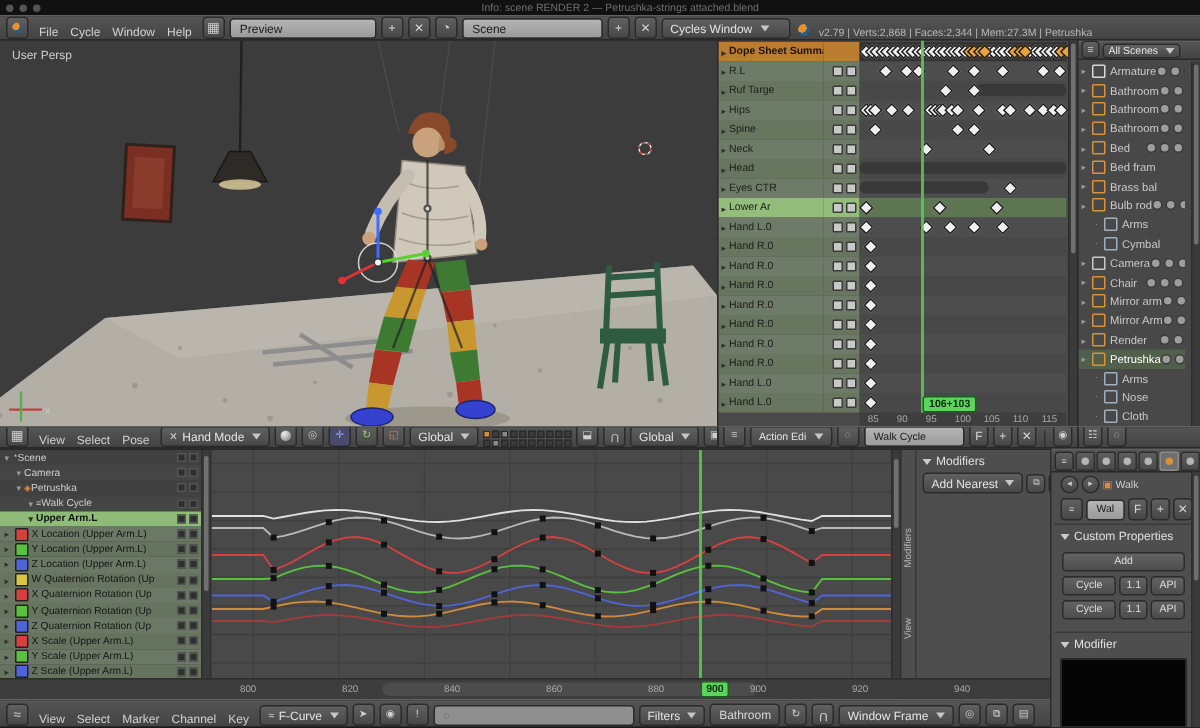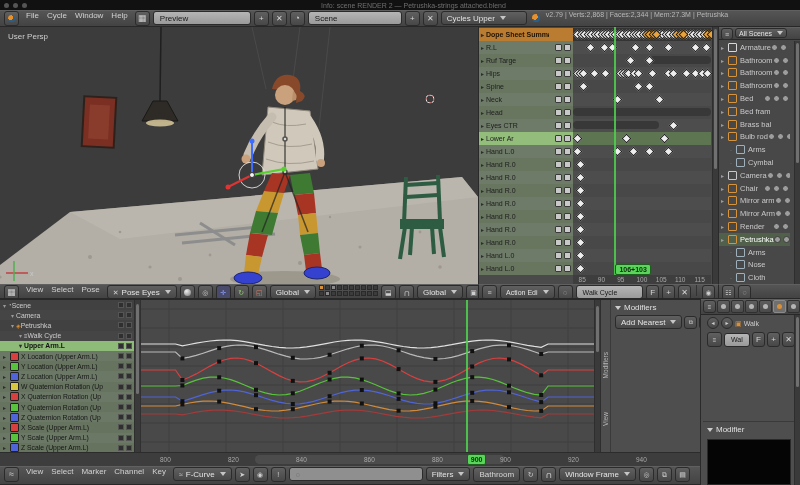--- a/index.html
+++ b/index.html
@@ -1,21 +1,21 @@
 <!DOCTYPE html>
 <html><head>
 <meta charset="utf-8">
 <style>
   html,body{margin:0;padding:0}
   body{width:800px;height:485px;position:relative;background:#161616;
        font-family:"Liberation Sans",sans-serif;overflow:hidden;
        -webkit-user-select:none;user-select:none}
   .region{position:absolute;overflow:hidden;box-sizing:border-box}
   .hdr{background:linear-gradient(#555,#434343);border-top:1px solid #606060;
-       border-bottom:1px solid #282828;display:flex;align-items:flex-start;gap:3px;
+       border-bottom:1px solid #282828;display:flex;align-items:flex-end;gap:3px;
        font-size:8px;color:#d8d8d8;padding:0 4px;box-sizing:border-box}
   .menu{padding:0 4px;color:#d2d2d2;font-size:8px;white-space:nowrap;cursor:default}
   .dd{display:inline-flex;align-items:center;gap:3px;background:linear-gradient(#606060,#484848);
       border:1px solid #2b2b2b;border-radius:3px;padding:1px 5px;font-size:8px;color:#e4e4e4;
       white-space:nowrap;height:10px}
   .dd::after{content:"";width:0;height:0;border-left:3px solid transparent;
       border-right:3px solid transparent;border-top:4px solid #c6c6c6;margin-left:2px}
   .fld{display:inline-flex;align-items:center;background:linear-gradient(#b5b5b5,#9a9a9a);
       border:1px solid #2b2b2b;border-radius:3px;padding:1px 6px;font-size:8px;color:#191919;
       white-space:nowrap;height:10px}
@@ -103,21 +103,21 @@
     </span>
   <span class="fld" style="width:84px">Preview</span>
   <span class="tbtn">+</span>
   <span class="tbtn">✕</span>
   <span class="tbtn">
       <span class="icon-glyph">◔</span>
     </span>
   <span class="fld" style="width:80px">Scene</span>
   <span class="tbtn">+</span>
   <span class="tbtn">✕</span>
-  <span class="dd" style="width:74px">Cycles Upper</span>
+  <span class="dd" style="width:74px">Cycles Window</span>
   <span class="tbtn" style="border:none;background:none">
     <span style="width:8px;height:8px;border-radius:50%;background:radial-gradient(circle at 35% 35%,#e8902c 40%,#2a5f8a 41%)"></span>
   </span>
   <span style="font-size:7px;color:#b8b8b8;white-space:nowrap">v2.79 | Verts:2,868 | Faces:2,344 | Mem:27.3M | Petrushka</span>
 </div>
 
 <div class="region" id="viewport" style="left:0;top:27px;width:478px;height:257px;background:#3c3c3c">
   <svg width="478" height="257" viewBox="0 0 478 257">
 
     <polygon points="0,238 70,185 462,150 478,170 478,257 0,257" fill="#b3afa6"></polygon>
@@ -708,21 +708,21 @@
   <span class="tbtn">
       <span class="icon-glyph">▦</span>
     </span>
   <span id="v3d-menus" style="display:flex">
       <span class="menu">View</span>
       <span class="menu">Select</span>
       <span class="menu">Pose</span>
     </span>
   <span class="dd">
     <span class="icon-glyph" style="font-size:7px">✕</span>
-    <span>Pose Eyes</span>
+    <span>Hand Mode</span>
   </span>
   <span class="tbtn">
       <span style="width:7px;height:7px;border-radius:50%;background:radial-gradient(circle at 35% 30%,#eee,#777)"></span>
     </span>
   <span class="tbtn">
       <span class="icon-glyph" style="font-size:7px">◎</span>
     </span>
   <span class="tbtn" style="background:#4a4a6a">
       <span class="icon-glyph" style="color:#8ea0ff;font-size:7px">✛</span>
     </span>
@@ -1139,20 +1139,40 @@
   </div>
   <div style="position:absolute;left:6px;top:33px;right:5px;display:flex;align-items:center;gap:2px">
     <span class="tbtn" style="width:13px">
         <span class="icon-glyph" style="font-size:6px">≡</span>
       </span>
     <span class="fld" style="flex:1;font-size:7px">Wal</span>
     <span class="tbtn" id="p-btn-f" style="width:11px">F</span>
     <span class="tbtn" id="p-btn-plus" style="width:11px">+</span>
     <span class="tbtn" id="p-btn-x" style="width:11px">✕</span>
   </div>
+  <div style="position:absolute;left:2px;top:50px;right:5px;border-top:1px solid #3a3a3a">
+    <div class="panel-title">
+      <span>Custom Properties</span>
+    </div>
+    <div class="prow">
+        <span class="pbtn" style="flex:1">Add</span>
+      </div>
+    <div id="prop-rows">
+        <div class="prow">
+          <span class="pbtn" style="flex: 2 1 0%;">Cycle</span>
+          <span class="pbtn" style="flex: 1 1 0%;">1.1</span>
+          <span class="pbtn" style="flex: 1.2 1 0%;">API</span>
+        </div>
+        <div class="prow">
+          <span class="pbtn" style="flex: 2 1 0%;">Cycle</span>
+          <span class="pbtn" style="flex: 1 1 0%;">1.1</span>
+          <span class="pbtn" style="flex: 1.2 1 0%;">API</span>
+        </div>
+      </div>
+  </div>
   <div style="position:absolute;left:2px;top:122px;right:5px;border-top:1px solid #3a3a3a">
     <div class="panel-title">
       <span>Modifier</span>
     </div>
     <div style="margin:2px 4px;height:44px;background:#050505;border:1px solid #2a2a2a"></div>
   </div>
   <div class="scrollbar-v" style="right:0;top:16px;bottom:0">
     <div class="scroll-handle" style="top:2px;height:70px"></div>
   </div>
 </div>

